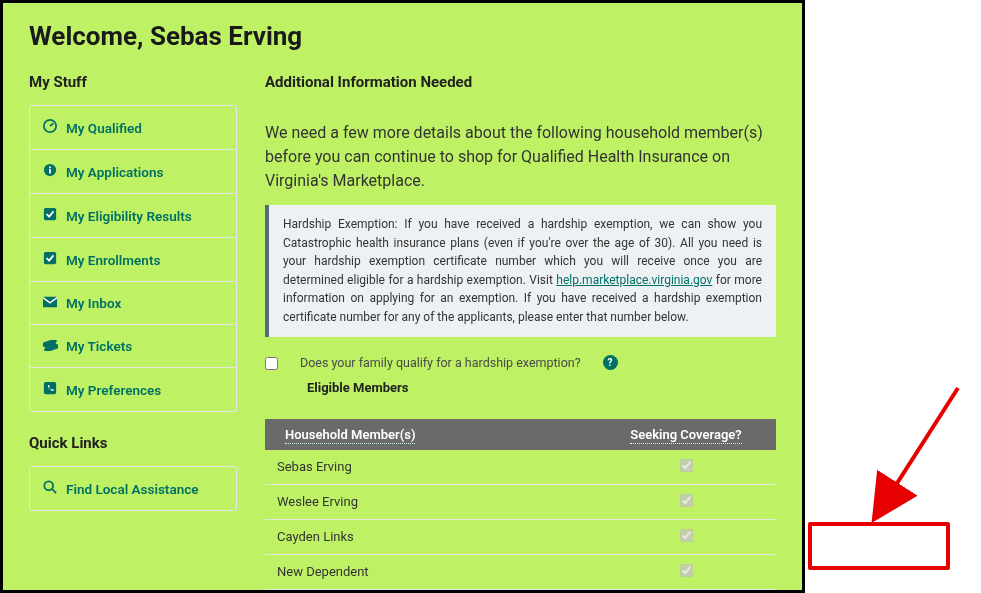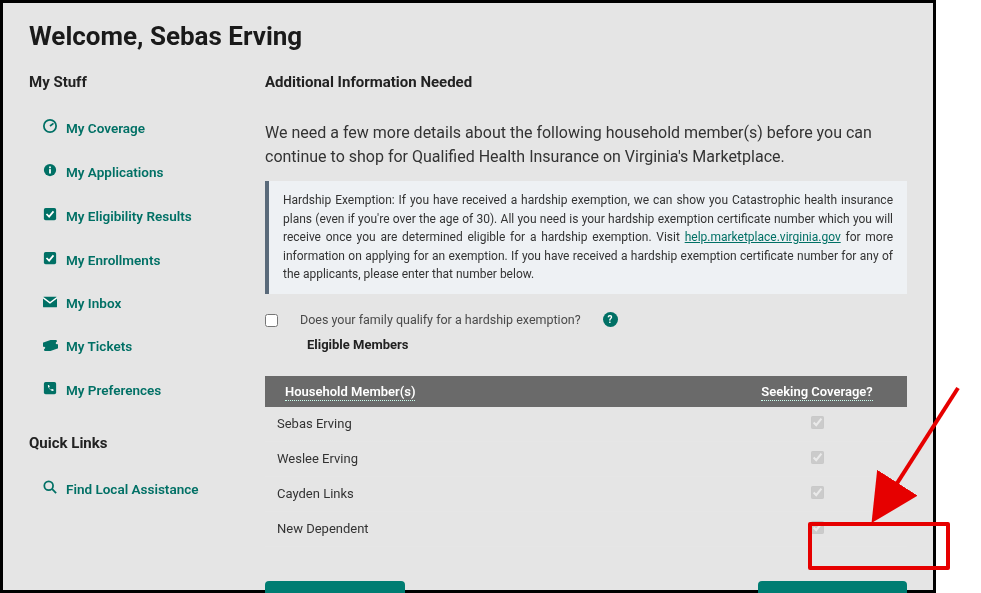--- a/index.html
+++ b/index.html
@@ -6,24 +6,24 @@
   body {
     font-family: -apple-system, BlinkMacSystemFont, "Segoe UI", Roboto, Arial, sans-serif;
     background: #fff;
     width: 981px;
     height: 593px;
     overflow: hidden;
     position: relative;
   }
   .frame {
     border: 3px solid #000;
-    width: 936px;
+    width: 805px;
     height: 593px;
     padding: 18px 26px 16px 26px;
-    background: #e5e5e5;
+    background: #bef264;
     position: relative;
   }
   .welcome {
     font-size: 26px;
     font-weight: 700;
     color: #1a1a1a;
     margin-bottom: 22px;
   }
   .columns {
     display: flex;
@@ -198,21 +198,21 @@
 
     <aside class="sidebar">
       <h3>My Stuff</h3>
       <ul>
         <li>
             <a href="#">
           <i class="icn"><svg width="14" height="14" viewBox="0 0 16 16">
                   <circle cx="8" cy="8" r="7" fill="none" stroke="#007065" stroke-width="2"></circle>
                   <path d="M8 8 L12 5" stroke="#007065" stroke-width="2"></path>
                 </svg></i>
-          <span>My Coverage</span>
+          <span>My Qualified</span>
         </a>
           </li>
         <li>
             <a href="#">
           <i class="icn"><svg width="14" height="14" viewBox="0 0 16 16">
                   <circle cx="8" cy="8" r="7" fill="#007065"></circle>
                   <rect x="7" y="7" width="2" height="5" fill="#fff"></rect>
                   <rect x="7" y="4" width="2" height="2" fill="#fff"></rect>
                 </svg></i>
           <span>My Applications</span>

